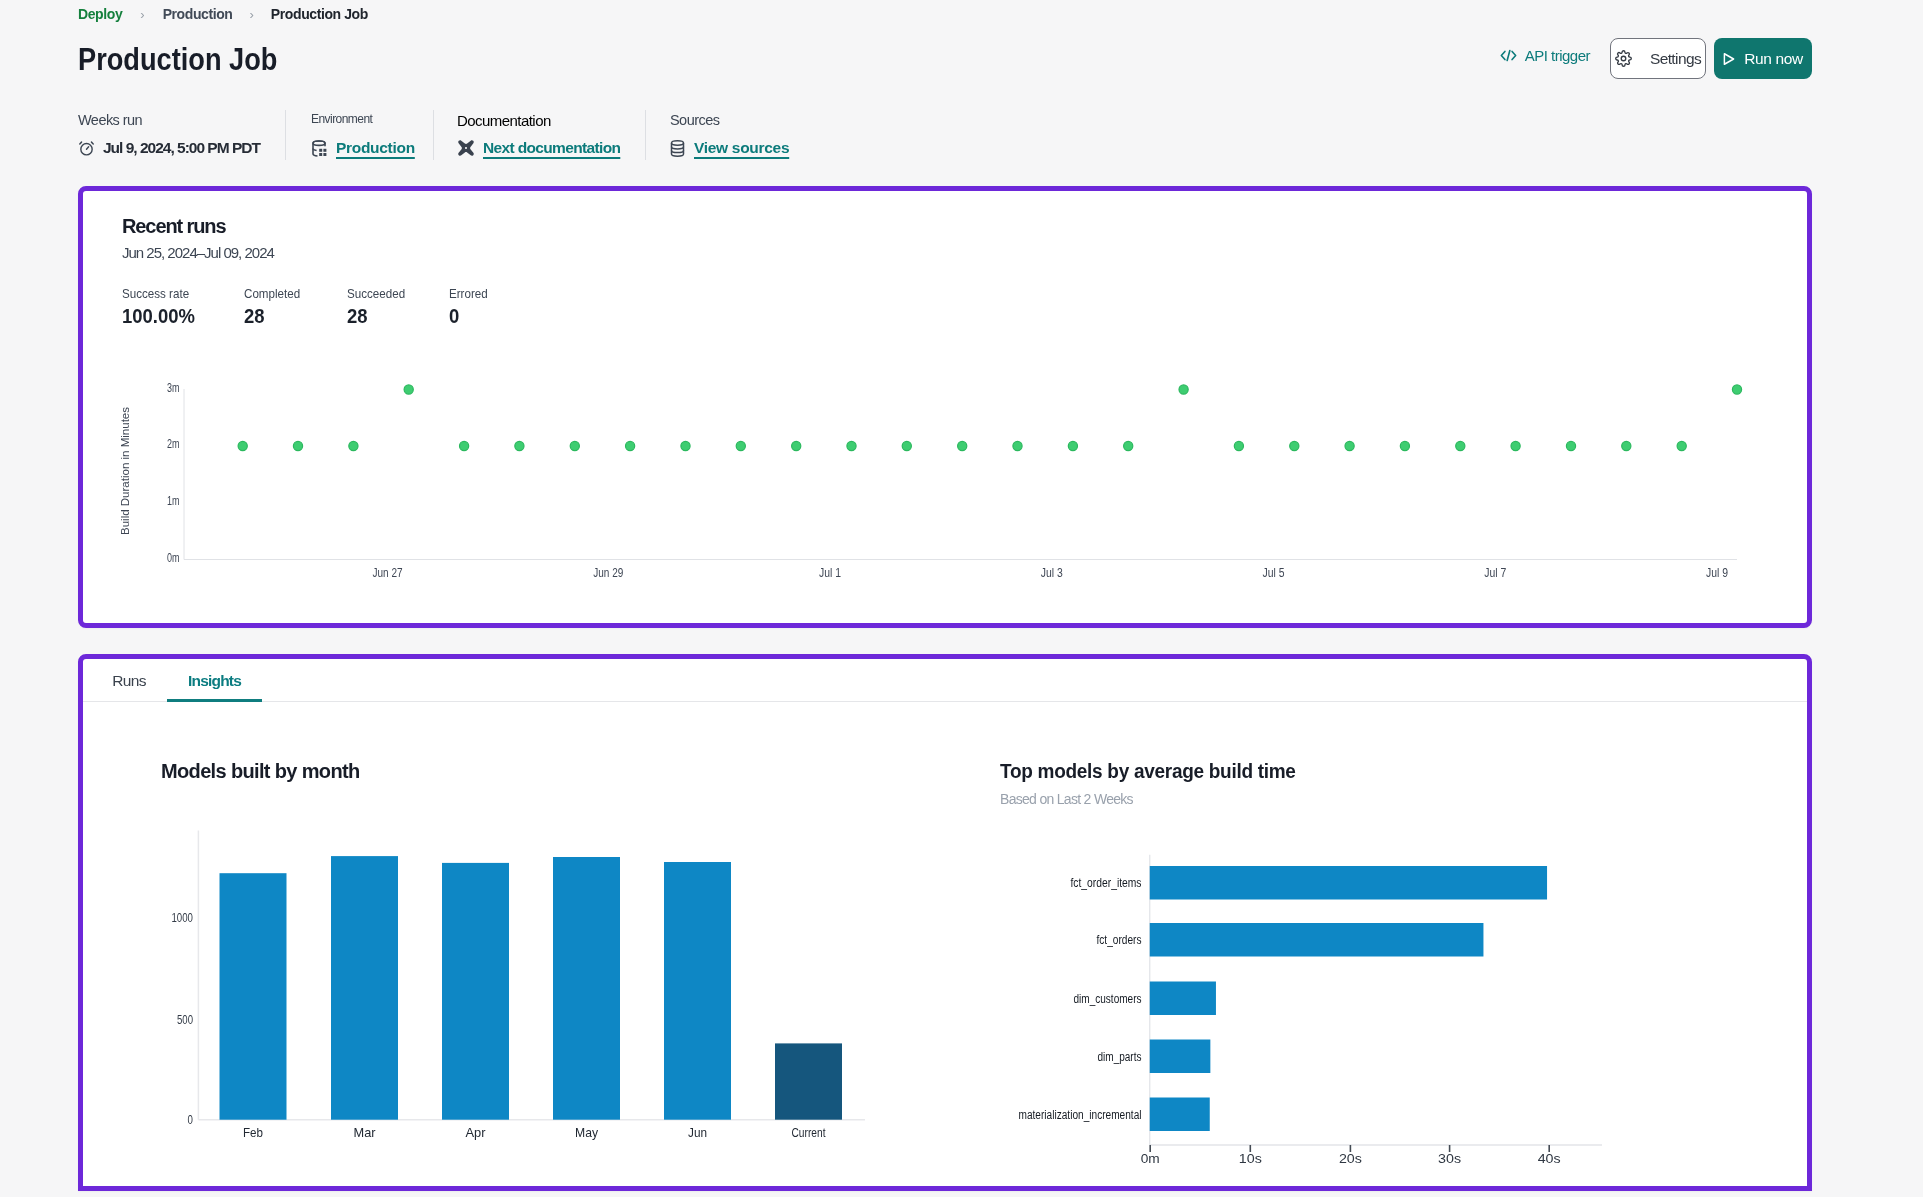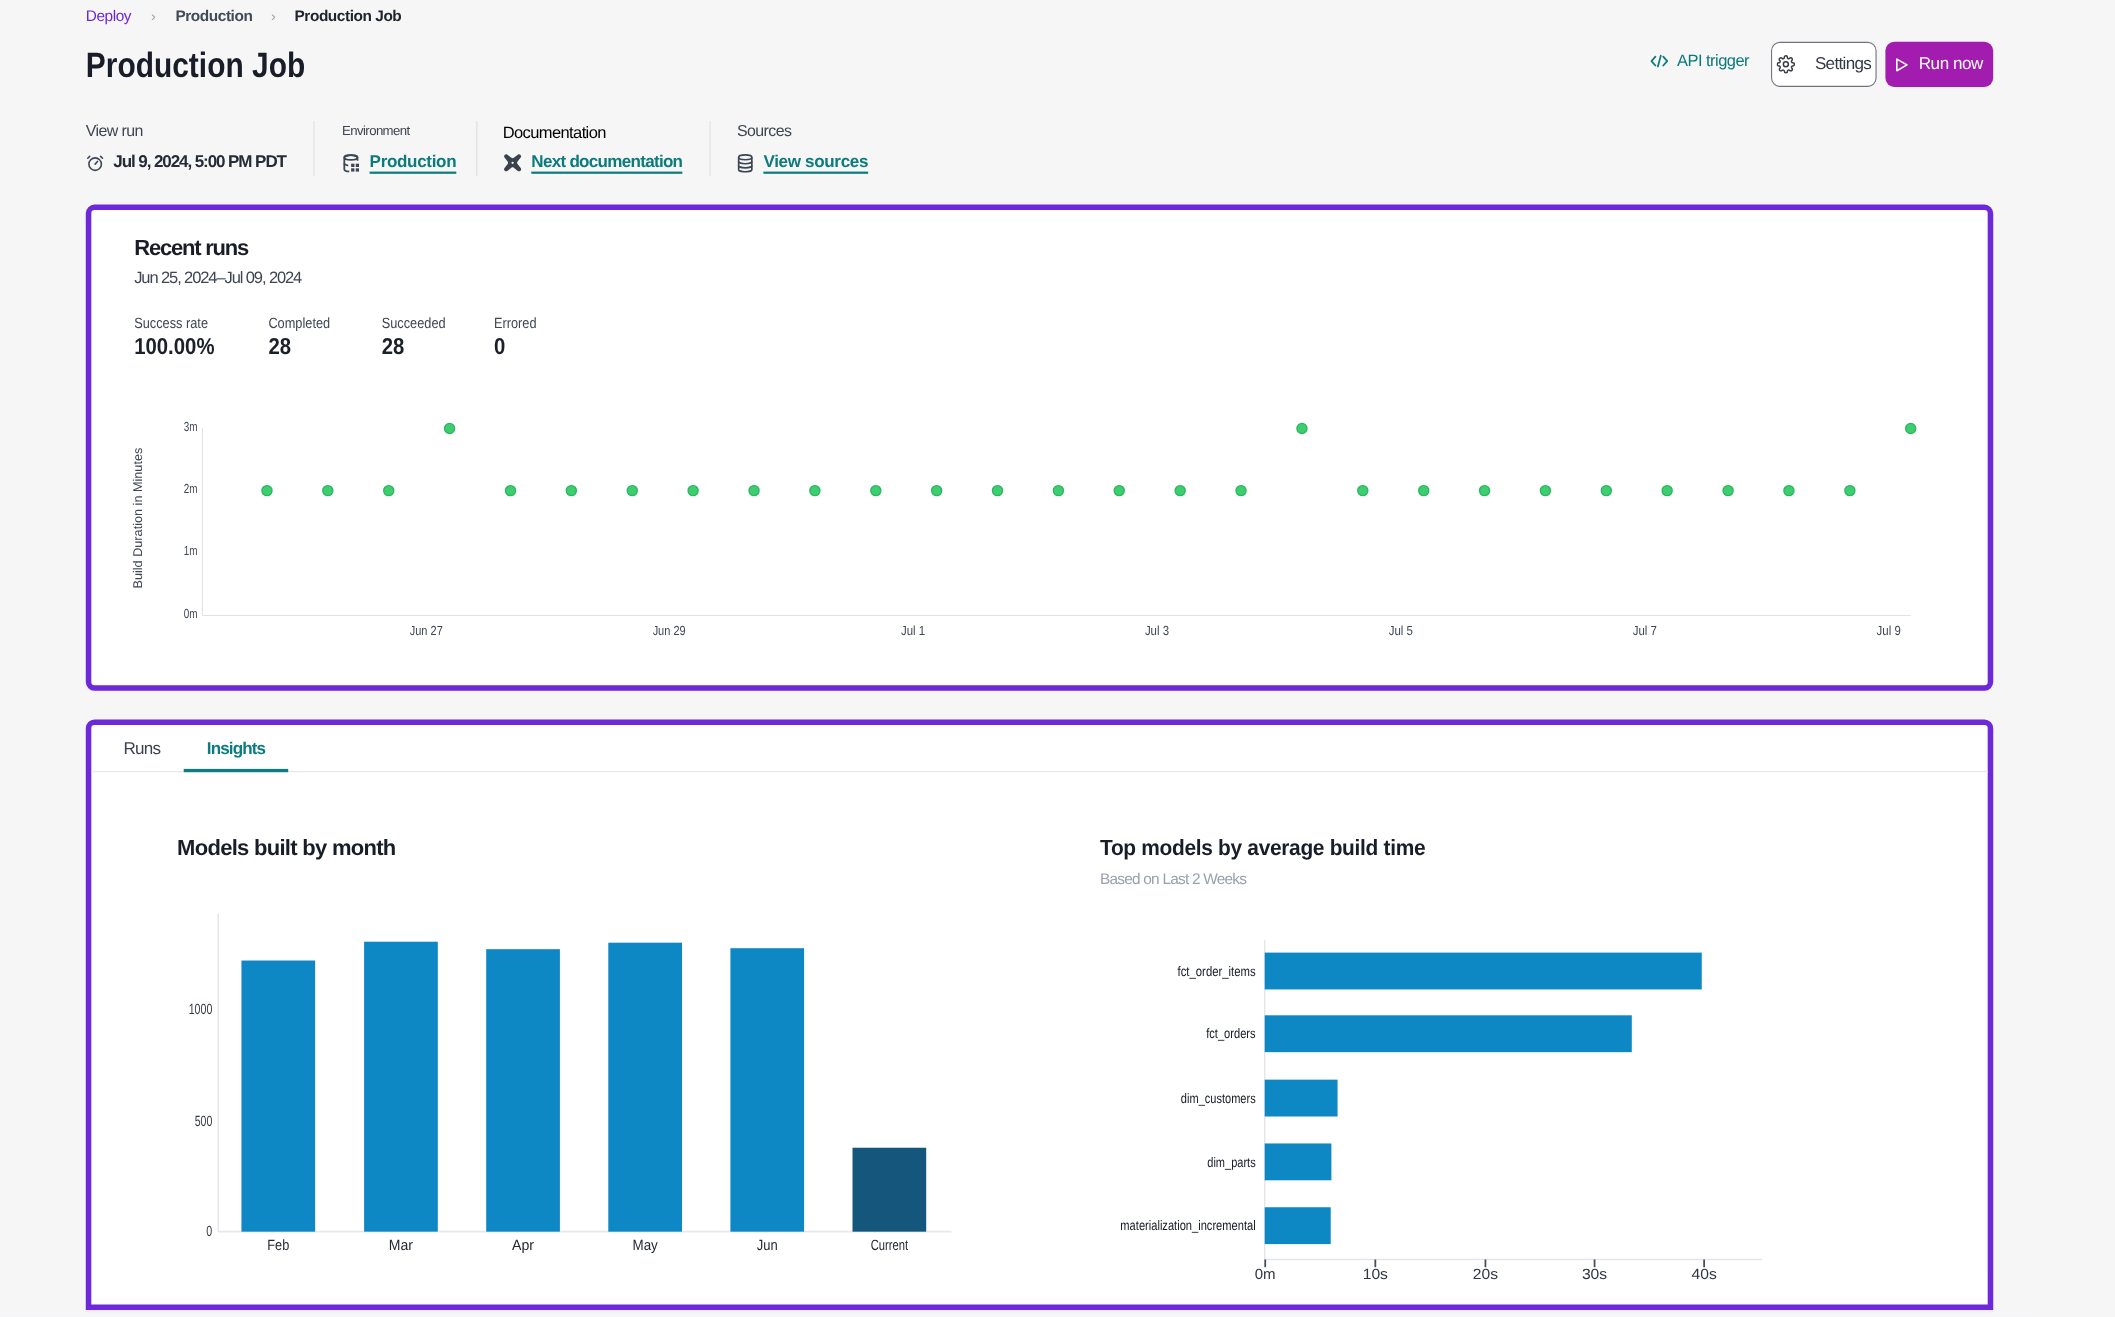--- a/index.html
+++ b/index.html
@@ -5,21 +5,21 @@
 html,body { width:1923px; height:1197px; background:#f6f6f7; font-family:"Liberation Sans", sans-serif; position:relative; overflow:hidden; }
 .abs { position:absolute; }
 a { text-decoration:none; }
 .card { position:absolute; background:#fff; border:5px solid #6d28d9; border-radius:8px; box-shadow:0 1px 2px rgba(16,24,40,.04);text-decoration:underline; }
 .tlink { color:#0c7b7b; font-size:15.5px; font-weight:700; letter-spacing:-0.3px; text-decoration:underline; text-underline-offset:3.5px; text-decoration-thickness:1.5px; }
 svg text { font-family:"Liberation Sans", sans-serif; }
 </style></head>
 <body>
 
 <div class="abs" style="left:78px; top:5px; height:18px; display:flex; align-items:center; font-size:14px; letter-spacing:-0.4px;">
-  <span style="font-weight:400; color:#6d28d9;">Deploy</span>
+  <span style="font-weight:700; color:#15803d;">Deploy</span>
   <span style="color:#9aa1aa; font-size:13px; margin:0 18px; letter-spacing:0;">›</span>
   <span style="font-weight:700; color:#414a57;">Production</span>
   <span style="color:#9aa1aa; font-size:13px; margin:0 17px; letter-spacing:0;">›</span>
   <span style="font-weight:700; color:#20252d;">Production Job</span>
 </div>
 
 <div class="abs" style="left:78px; top:41px; font-size:32px; font-weight:700; color:#181d28; transform:scaleX(0.85); transform-origin:0 50%;">Production Job</div>
 
 <div class="abs" style="right:333px; top:47px; display:flex; align-items:center; gap:8px; color:#0c7b7b;">
   <svg width="17" height="13" viewBox="0 0 19 14" fill="none" stroke="#0c7b7b" stroke-width="1.8" stroke-linecap="round" stroke-linejoin="round">
@@ -29,28 +29,28 @@
     </svg>
   <span style="font-size:15px; letter-spacing:-0.5px;">API trigger</span>
 </div>
 <div class="abs" style="left:1610px; top:38px; width:96px; height:41px; background:#fff; border:1px solid #71747d; border-radius:8px; display:flex; align-items:center; justify-content:center; gap:18px;">
   <svg width="17" height="17" viewBox="0 0 24 24" fill="none" stroke="#363c45" stroke-width="1.9">
       <circle cx="12" cy="12" r="3.2"></circle>
       <path d="M19.4 15a1.65 1.65 0 0 0 .33 1.82l.06.06a2 2 0 1 1-2.83 2.83l-.06-.06a1.65 1.65 0 0 0-1.82-.33 1.65 1.65 0 0 0-1 1.51V21a2 2 0 1 1-4 0v-.09A1.65 1.65 0 0 0 9 19.4a1.65 1.65 0 0 0-1.82.33l-.06.06a2 2 0 1 1-2.83-2.83l.06-.06a1.65 1.65 0 0 0 .33-1.82 1.65 1.65 0 0 0-1.51-1H3a2 2 0 1 1 0-4h.09A1.65 1.65 0 0 0 4.6 9a1.65 1.65 0 0 0-.33-1.82l-.06-.06a2 2 0 1 1 2.83-2.83l.06.06a1.65 1.65 0 0 0 1.82.33H9a1.65 1.65 0 0 0 1-1.51V3a2 2 0 1 1 4 0v.09a1.65 1.65 0 0 0 1 1.51 1.65 1.65 0 0 0 1.82-.33l.06-.06a2 2 0 1 1 2.83 2.83l-.06.06a1.65 1.65 0 0 0-.33 1.82V9a1.65 1.65 0 0 0 1.51 1H21a2 2 0 1 1 0 4h-.09a1.65 1.65 0 0 0-1.51 1z"></path>
     </svg>
   <span style="font-size:15.5px; color:#343a43; letter-spacing:-0.6px;">Settings</span>
 </div>
-<div class="abs" style="left:1714px; top:38px; width:98px; height:41px; background:#a21caf; border-radius:8px; display:flex; align-items:center; justify-content:center; gap:9px;">
+<div class="abs" style="left:1714px; top:38px; width:98px; height:41px; background:#0f766e; border-radius:8px; display:flex; align-items:center; justify-content:center; gap:9px;">
   <svg width="12" height="14" viewBox="0 0 13 15" fill="none" stroke="#fff" stroke-width="1.6" stroke-linejoin="round">
       <path d="M1.5 1.8 L11.5 7.5 L1.5 13.2 Z"></path>
     </svg>
   <span style="font-size:15.5px; color:#fff; letter-spacing:-0.4px;">Run now</span>
 </div>
 
-<div class="abs" style="left:78px; top:112px; font-size:14.5px; letter-spacing:-0.55px; color:#3d4653;">View run</div>
+<div class="abs" style="left:78px; top:112px; font-size:14.5px; letter-spacing:-0.55px; color:#3d4653;">Weeks run</div>
 <div class="abs" style="left:78px; top:139px; display:flex; align-items:center; gap:8px;">
   <svg width="17" height="17" viewBox="0 0 24 24" fill="none" stroke="#3d4653" stroke-width="2" stroke-linecap="round">
       <circle cx="12" cy="13" r="8"></circle>
       <path d="M12 13 L15 9.5"></path>
       <path d="M5 3 L2.5 5.5"></path>
       <path d="M19 3 L21.5 5.5"></path>
     </svg>
   <span style="font-size:15.5px; font-weight:700; letter-spacing:-1.0px; color:#262c36;">Jul 9, 2024, 5:00 PM PDT</span>
 </div>
 <div class="abs" style="left:285px; top:110px; width:1px; height:50px; background:#dddfe3;"></div>

